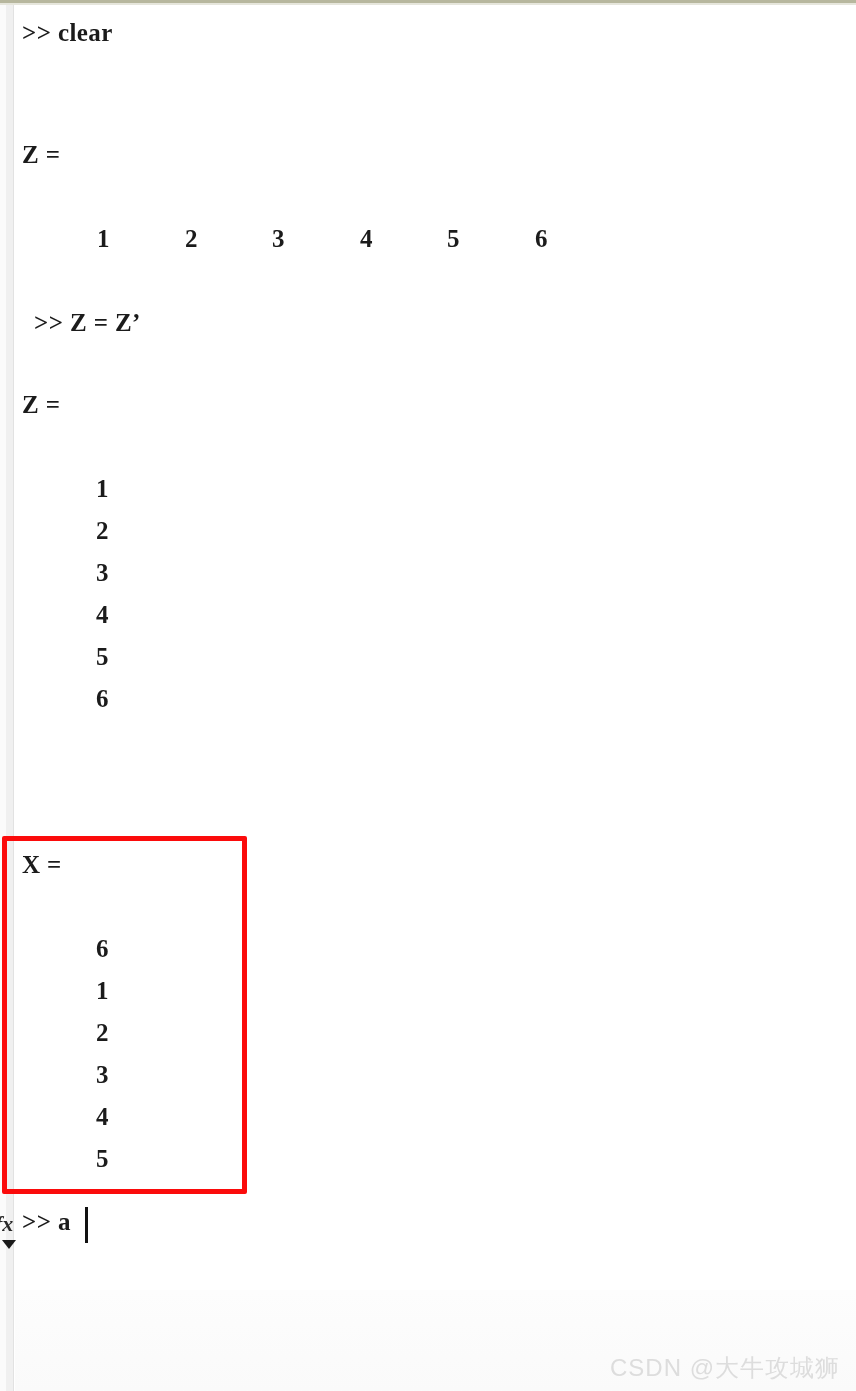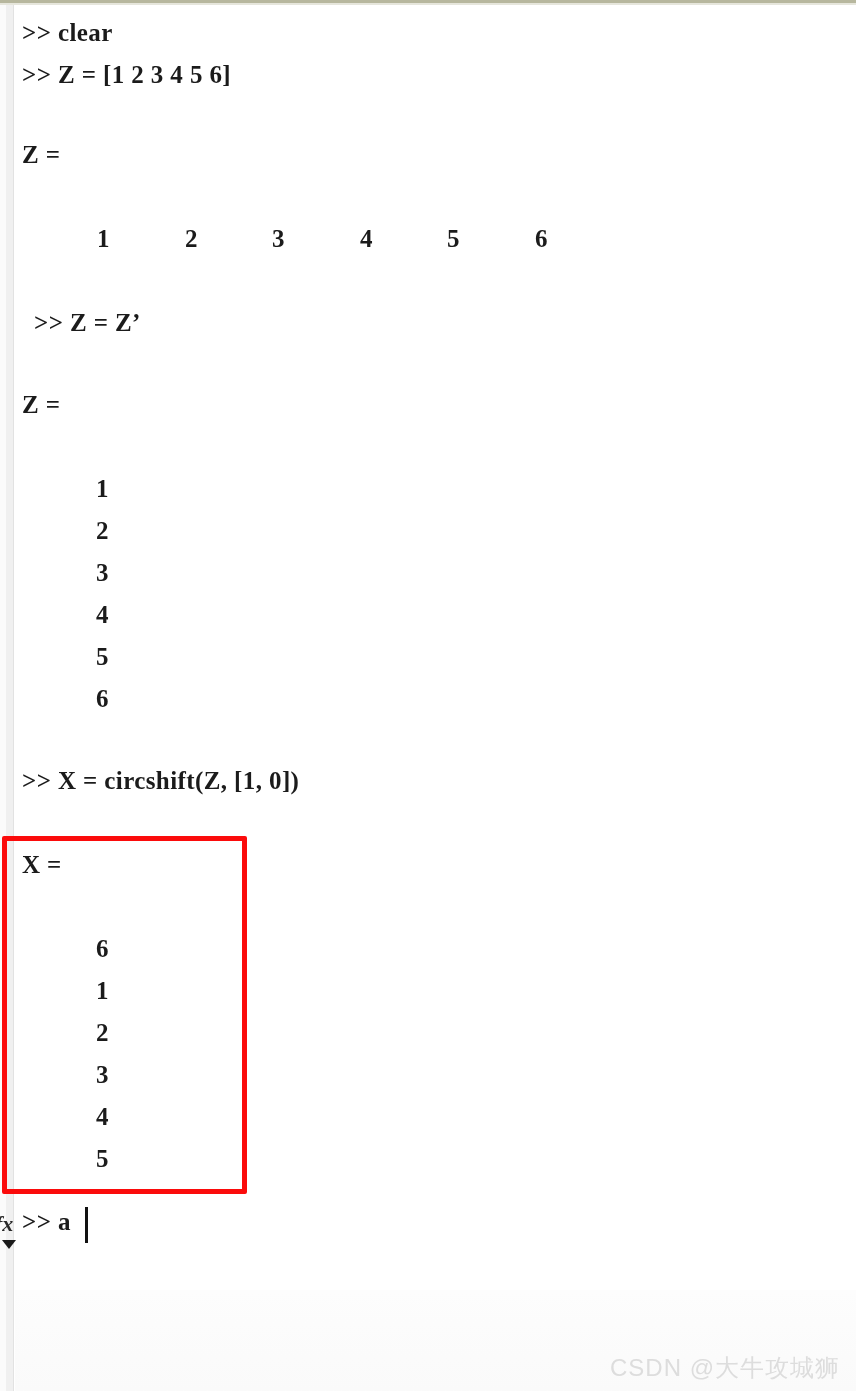--- a/index.html
+++ b/index.html
@@ -154,21 +154,20 @@
   <div class="top-rule-soft"></div>
 
   <div class="console"></div>
   <div class="bottom-shade"></div>
 
   <div class="gutter"></div>
   <div class="gutter-inner"></div>
 
   <div class="line prompt-line" style="left:22px; top:18px;">&gt;&gt; clear</div>
 
-  <div class="line prompt-line" style="left:22px; top:60px;">&gt;&gt; Z = [1 2 3 4 5 6]</div>
 
   <div class="line varname" style="left:22px; top:140px;">Z =</div>
 
   <div class="numrow">
     <span style="left:97px;">1</span>
     <span style="left:185px;">2</span>
     <span style="left:272px;">3</span>
     <span style="left:360px;">4</span>
     <span style="left:447px;">5</span>
     <span style="left:535px;">6</span>
@@ -178,21 +177,20 @@
 
   <div class="line varname" style="left:22px; top:390px;">Z =</div>
 
   <div class="line num" style="left:96px; top:474px;">1</div>
   <div class="line num" style="left:96px; top:516px;">2</div>
   <div class="line num" style="left:96px; top:558px;">3</div>
   <div class="line num" style="left:96px; top:600px;">4</div>
   <div class="line num" style="left:96px; top:642px;">5</div>
   <div class="line num" style="left:96px; top:684px;">6</div>
 
-  <div class="line prompt-line" style="left:22px; top:766px;">&gt;&gt; X = circshift(Z, [1, 0])</div>
 
   <div class="red-box"></div>
 
   <div class="line varname" style="left:22px; top:850px;">X =</div>
 
   <div class="line num" style="left:96px; top:934px;">6</div>
   <div class="line num" style="left:96px; top:976px;">1</div>
   <div class="line num" style="left:96px; top:1018px;">2</div>
   <div class="line num" style="left:96px; top:1060px;">3</div>
   <div class="line num" style="left:96px; top:1102px;">4</div>

